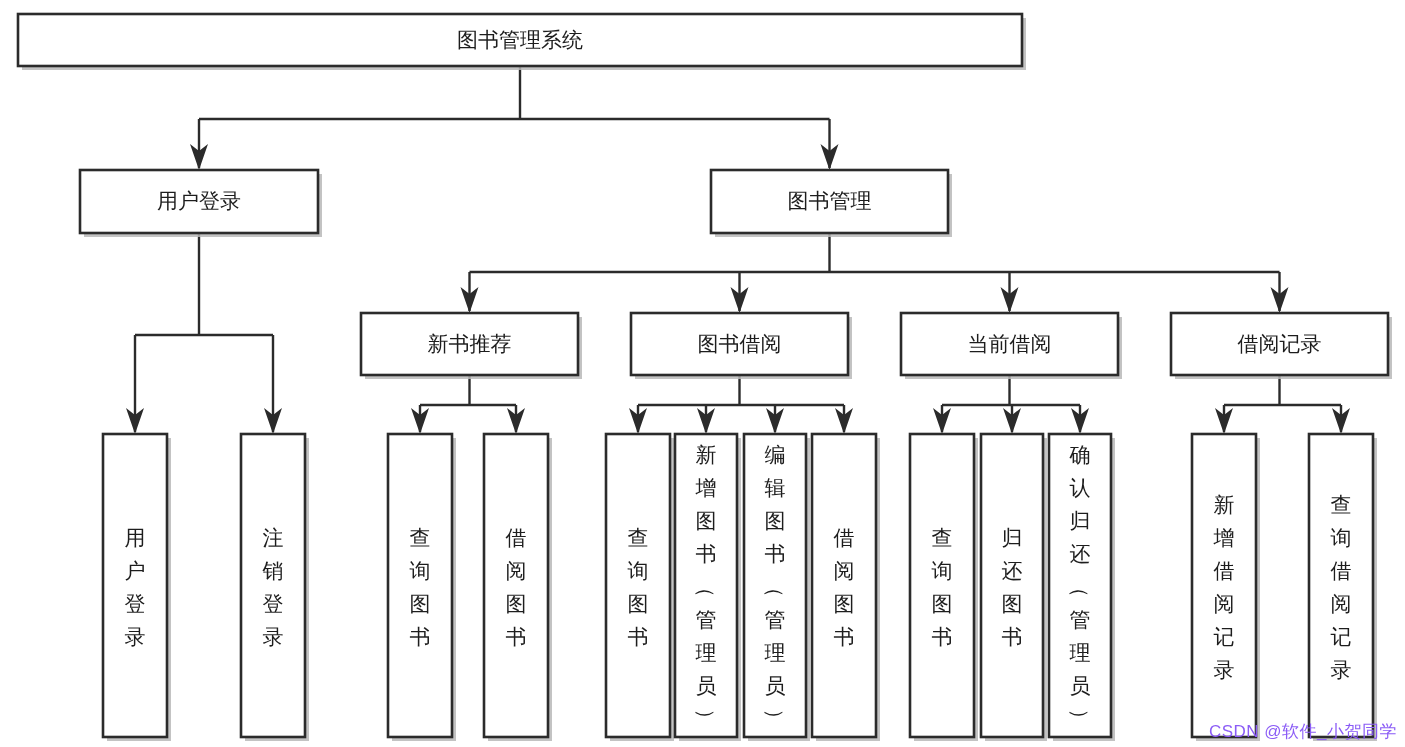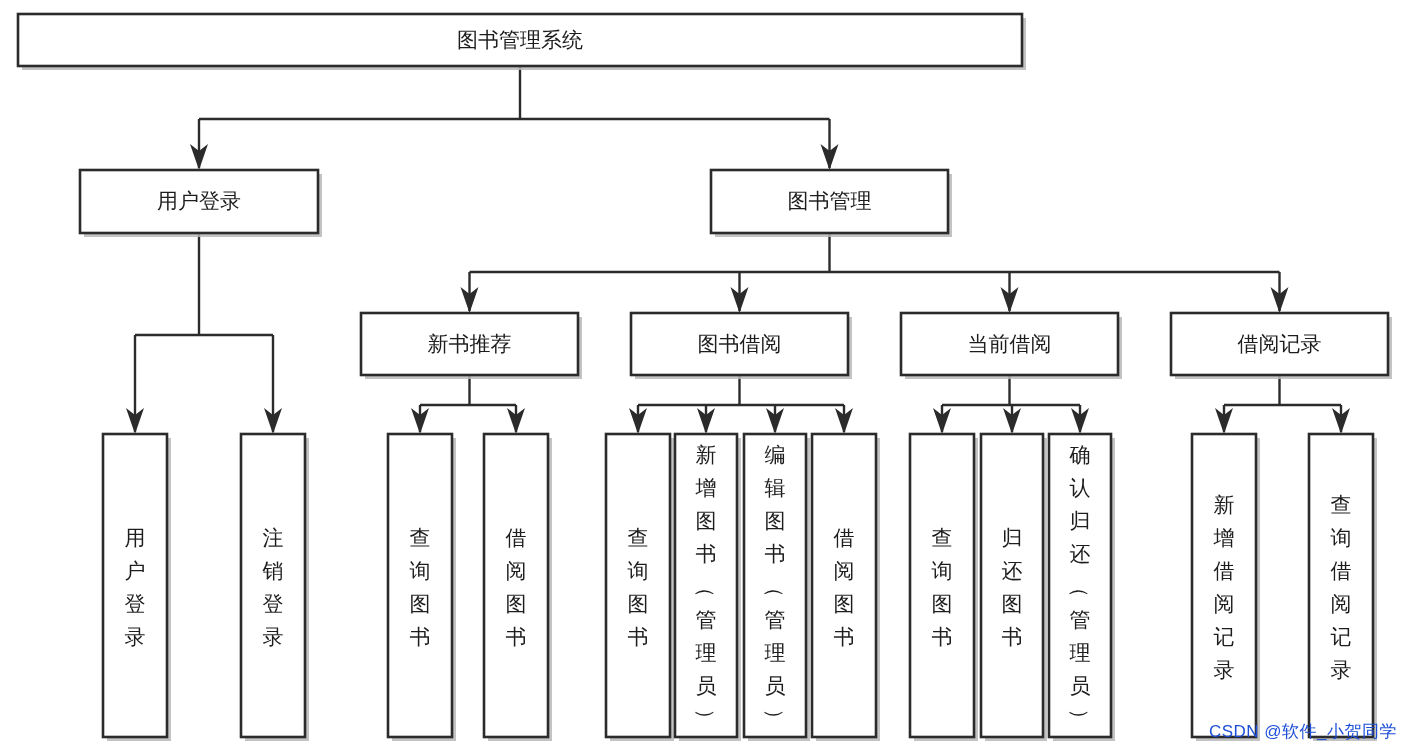--- a/index.html
+++ b/index.html
@@ -57,21 +57,21 @@
     font-family: "Liberation Sans", "DejaVu Sans", sans-serif;
     font-size: 21px;
     text-anchor: middle;
   }
   .watermark {
     position: absolute;
     right: 8px;
     bottom: 4px;
     font-family: "Liberation Sans", "DejaVu Sans", sans-serif;
     font-size: 17px;
-    color: #1d4ed8;
+    color: #8b5cf6;
     letter-spacing: 0.5px;
     white-space: nowrap;
     user-select: none;
   }
 </style>
 </head>
 <body>
 
 <div id="diagram-root">
 

